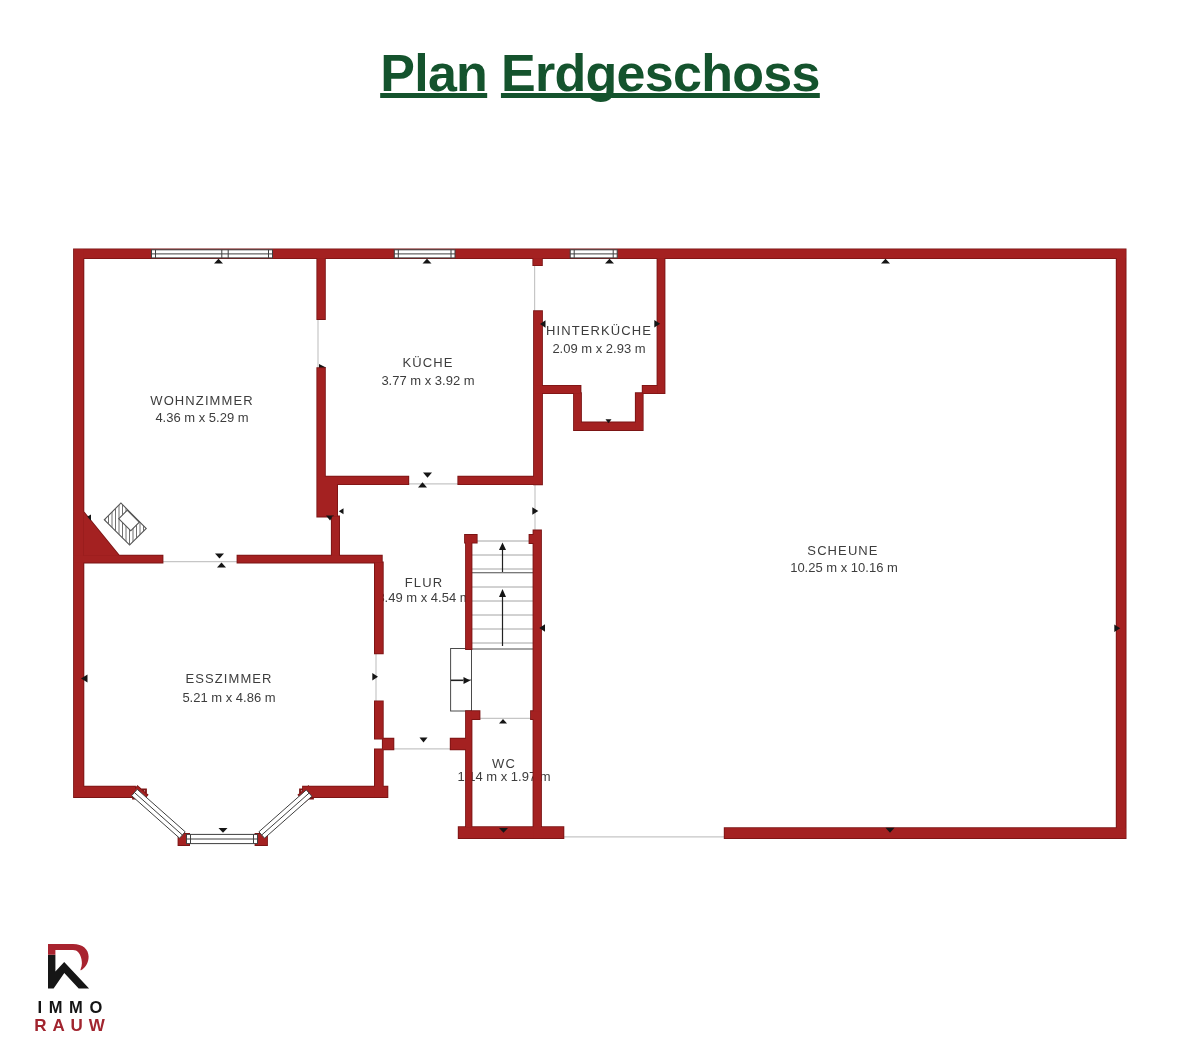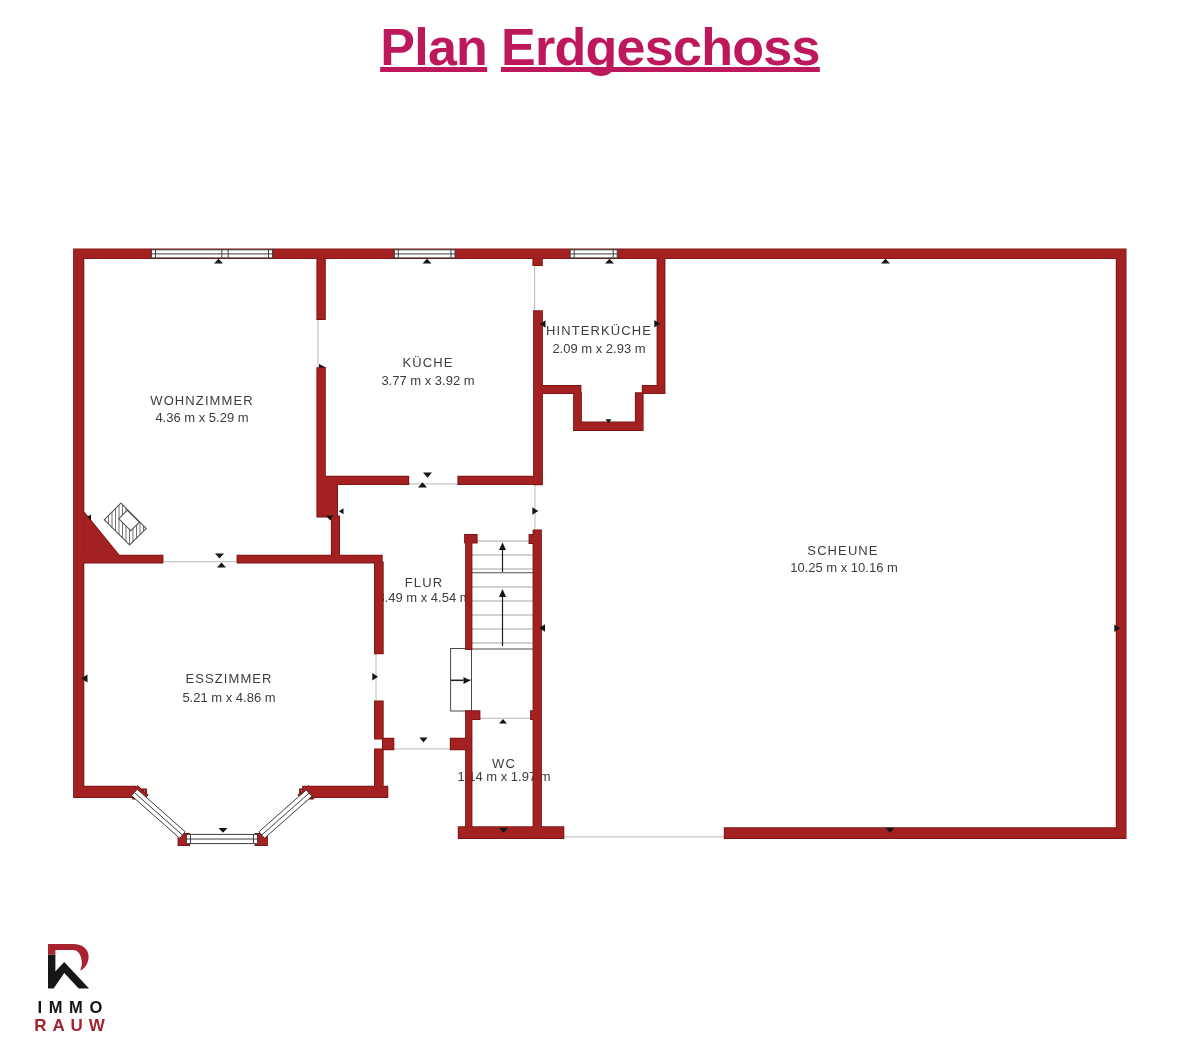--- a/index.html
+++ b/index.html
@@ -1,18 +1,18 @@
 <!DOCTYPE html>
 <html><head>
 <meta charset="utf-8">
 <style>
 html,body{margin:0;padding:0;width:1200px;height:1050px;background:#ffffff;overflow:hidden}
 body{font-family:"Liberation Sans",sans-serif}
-#title{position:absolute;left:0;top:21px;width:1200px;text-align:center;
- font-size:52px;font-weight:700;color:#be185d;letter-spacing:-0.7px;line-height:1.0;}
+#title{position:absolute;left:0;top:47px;width:1200px;text-align:center;
+ font-size:52px;font-weight:700;color:#14532d;letter-spacing:-0.7px;line-height:1.0;}
 #title span{text-decoration:underline;text-decoration-thickness:5px;text-underline-offset:2px;text-decoration-skip-ink:none;}
 svg{position:absolute;left:0;top:0}
 text{fill:#3d3d3d;font-size:13px;font-family:"Liberation Sans",sans-serif}
 .rn{letter-spacing:1.1px}
 .wall{fill:#a42121}
 .thr{stroke:#c6c6c6;stroke-width:1.2;fill:none}
 .win{fill:#ffffff;stroke:#3f3f3f;stroke-width:1}
 .wl{stroke:#3f3f3f;stroke-width:1;fill:none}
 .arr{fill:#151515}
 .tread{stroke:#9a9a9a;stroke-width:0.9}

